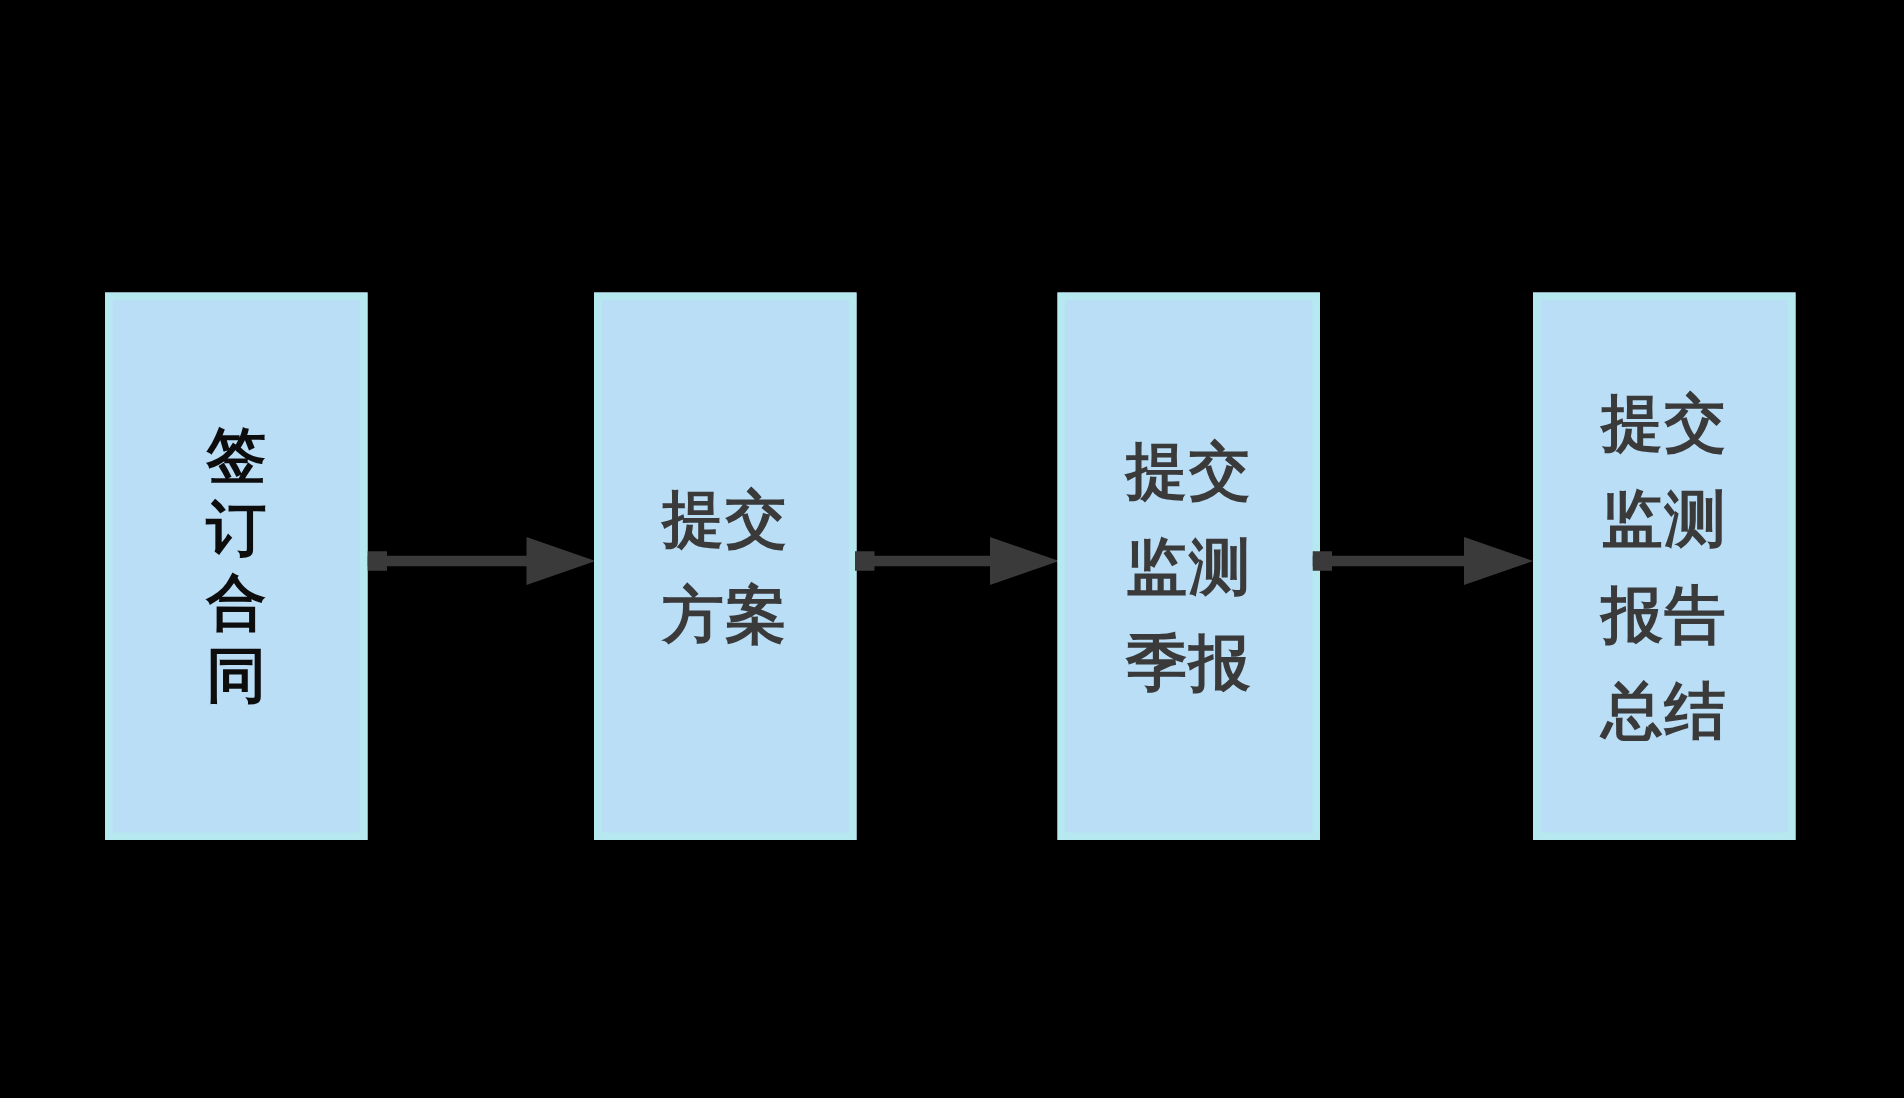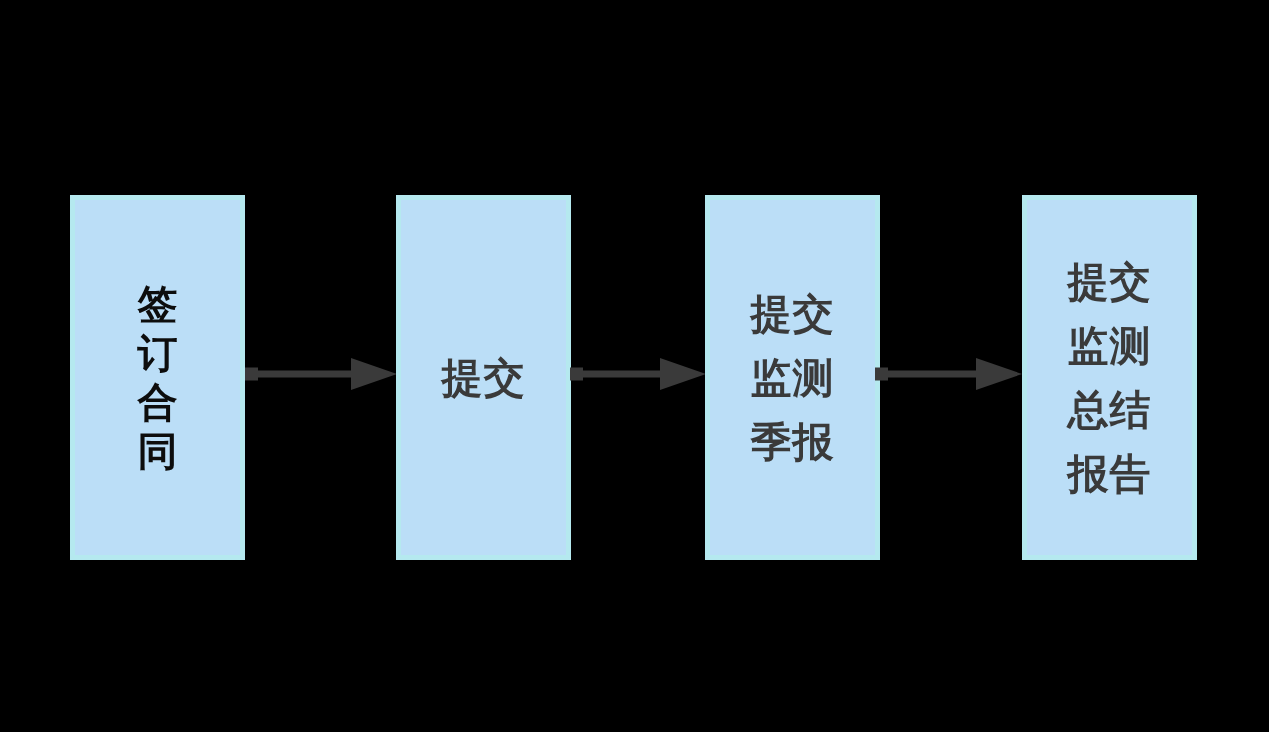--- a/index.html
+++ b/index.html
@@ -74,20 +74,21 @@
   </div>
 
   <svg class="arrow" id="arrow-1" viewBox="0 0 152 40" preserveAspectRatio="none">
     <rect class="shape" x="0" y="13.5" width="13" height="13"></rect>
     <rect class="shape" x="0" y="16.5" width="110" height="7"></rect>
     <polygon class="shape" points="106,4 152,20 106,36"></polygon>
   </svg>
 
   <div class="box" id="box-2">
     <div class="line">提交</div>
+    <div class="line">方案</div>
   </div>
 
   <svg class="arrow" id="arrow-2" viewBox="0 0 136 40" preserveAspectRatio="none">
     <rect class="shape" x="0" y="13.5" width="13" height="13"></rect>
     <rect class="shape" x="0" y="16.5" width="94" height="7"></rect>
     <polygon class="shape" points="90,4 136,20 90,36"></polygon>
   </svg>
 
   <div class="box" id="box-3">
     <div class="line">提交</div>
@@ -97,17 +98,17 @@
 
   <svg class="arrow" id="arrow-3" viewBox="0 0 147 40" preserveAspectRatio="none">
     <rect class="shape" x="0" y="13.5" width="13" height="13"></rect>
     <rect class="shape" x="0" y="16.5" width="105" height="7"></rect>
     <polygon class="shape" points="101,4 147,20 101,36"></polygon>
   </svg>
 
   <div class="box" id="box-4">
     <div class="line">提交</div>
     <div class="line">监测</div>
+    <div class="line">报告</div>
     <div class="line">总结</div>
-    <div class="line">报告</div>
   </div>
 
 </div>
 
 </body></html>

